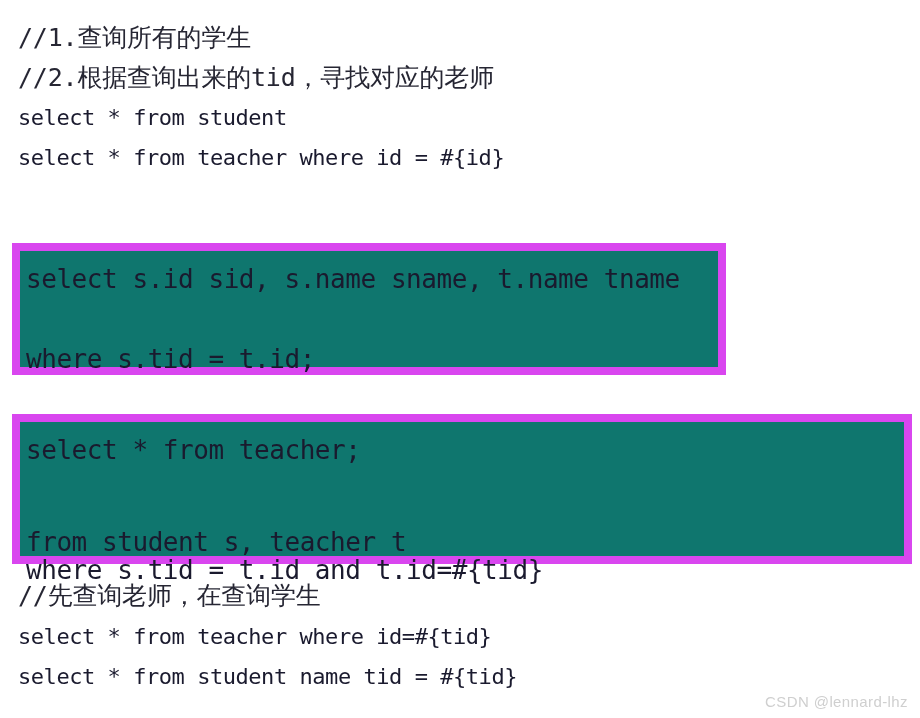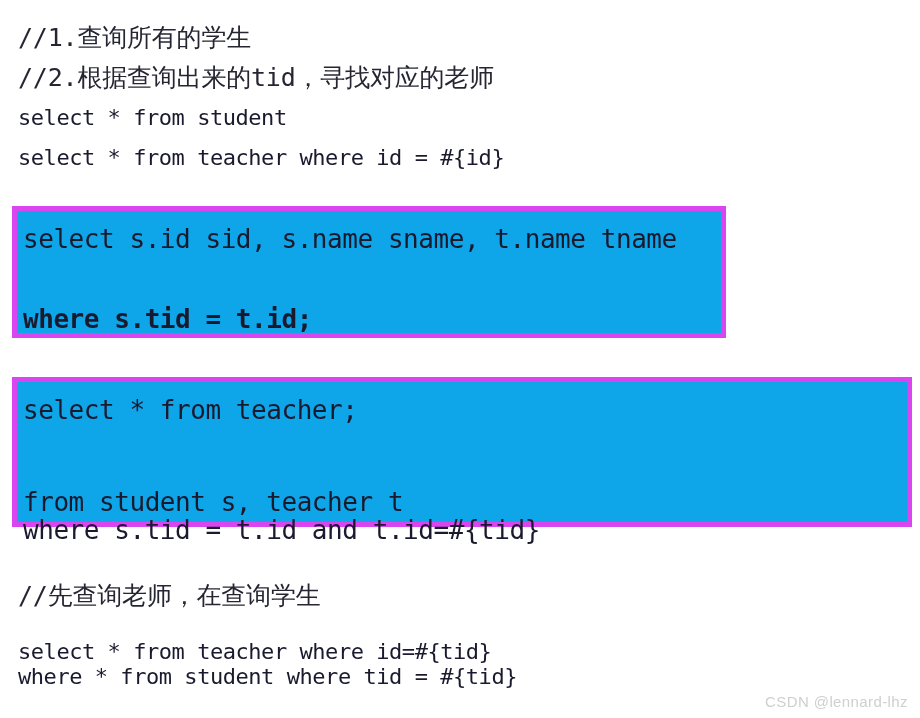--- a/index.html
+++ b/index.html
@@ -45,23 +45,24 @@
     line-height: 40px;
     height: 40px;
     color: #262633;
     white-space: pre;
     letter-spacing: -0.2px;
   }
 
   
   .green-box {
     position: absolute;
-    border: 5px solid #d946ef;
-    background: #0ea5e9;
+    border: 8px solid #d946ef;
+    background: #0f766e;
     box-sizing: border-box;
+    margin-top: 37px;
   }
 
   #box-one {
     left: 12px;
     top: 206px;
     width: 714px;
     height: 132px;
   }
 
   #box-two {
@@ -102,30 +103,30 @@
 
   <div>
     <div class="comment-line" style="top:18px;">//1.查询所有的学生</div>
     <div class="comment-line" style="top:58px;">//2.根据查询出来的tid，寻找对应的老师</div>
     <div class="code-line" style="top:98px;">select * from student</div>
     <div class="code-line" style="top:138px;">select * from teacher where id = #{id}</div>
   </div>
 
   <div class="green-box" id="box-one">
     <div class="box-line" style="top:8px;">select s.id sid, s.name sname, t.name tname</div>
-    <div class="box-line" style="top:88px;font-weight:bold;">where s.tid = t.id;</div>
+    <div class="box-line" style="top:88px;">where s.tid = t.id;</div>
   </div>
 
   <div class="green-box" id="box-two">
     <div class="box-line" style="top:8px;">select * from teacher;</div>
     <div class="box-line" style="top:100px;">from student s, teacher t</div>
     <div class="box-line" style="top:128px;">where s.tid = t.id and t.id=#{tid}</div>
   </div>
 
   <div>
     <div class="comment-line" style="top:576px;">//先查询老师，在查询学生</div>
-    <div class="code-line" style="top:617px;margin-top:15px;">select * from teacher where id=#{tid}</div>
-    <div class="code-line" style="top:657px;">where * from student where tid = #{tid}</div>
+    <div class="code-line" style="top:617px;">select * from teacher where id=#{tid}</div>
+    <div class="code-line" style="top:657px;">select * from student name tid = #{tid}</div>
   </div>
 
   <div id="watermark">CSDN @lennard-lhz</div>
 
 </div>
 
 </body></html>

